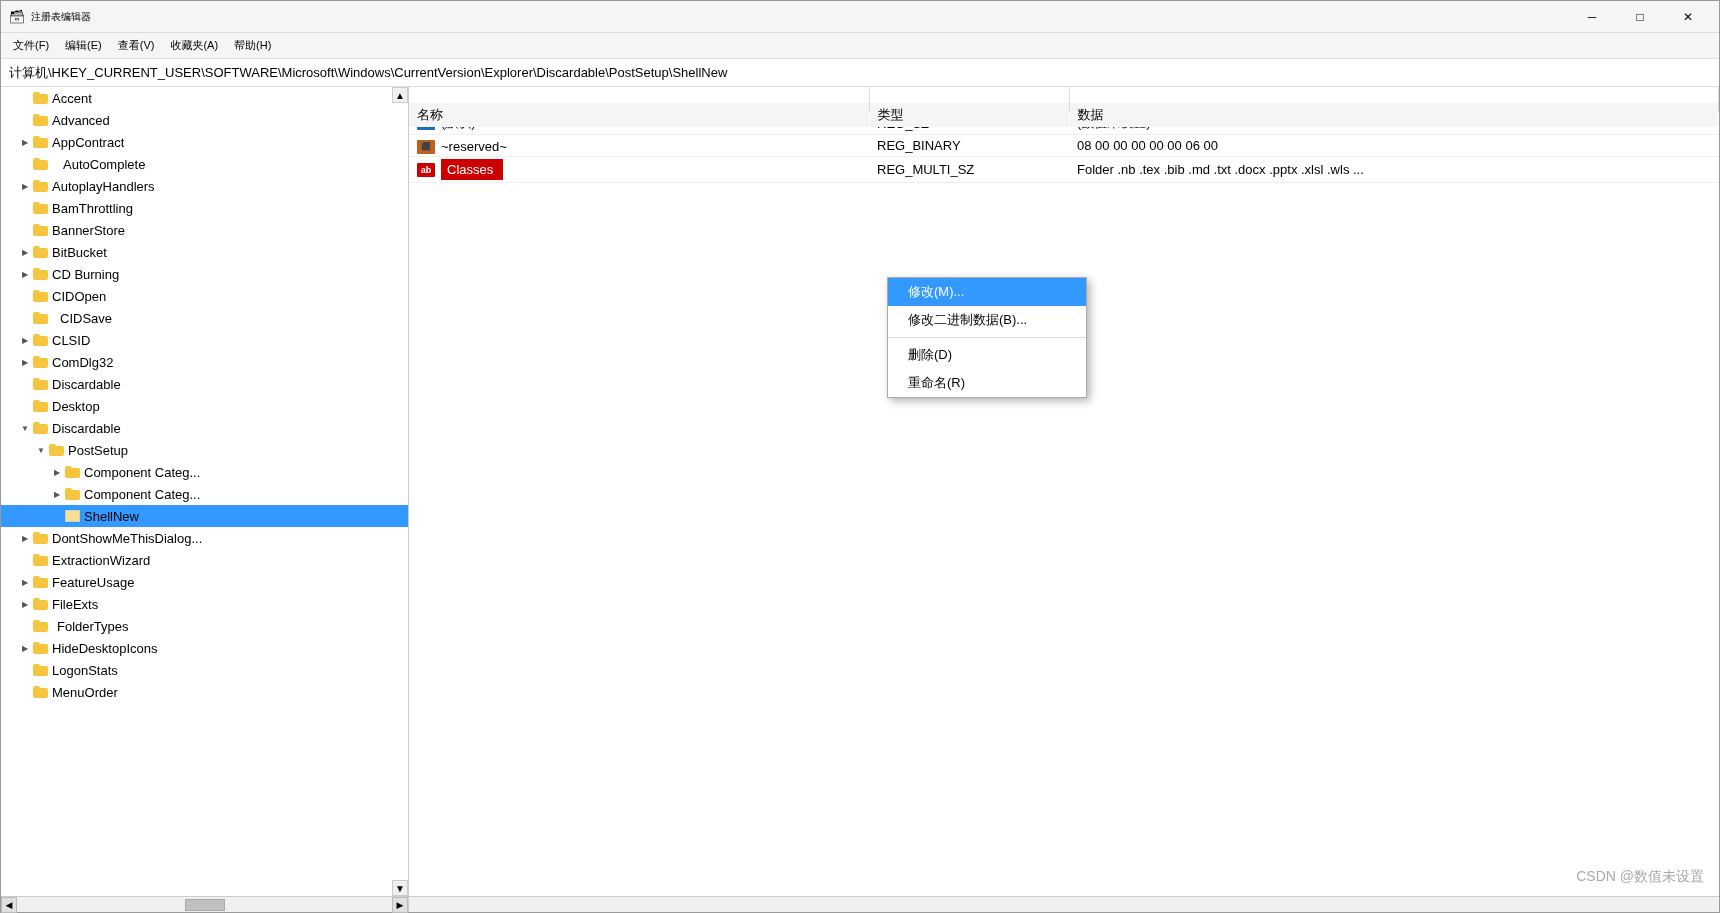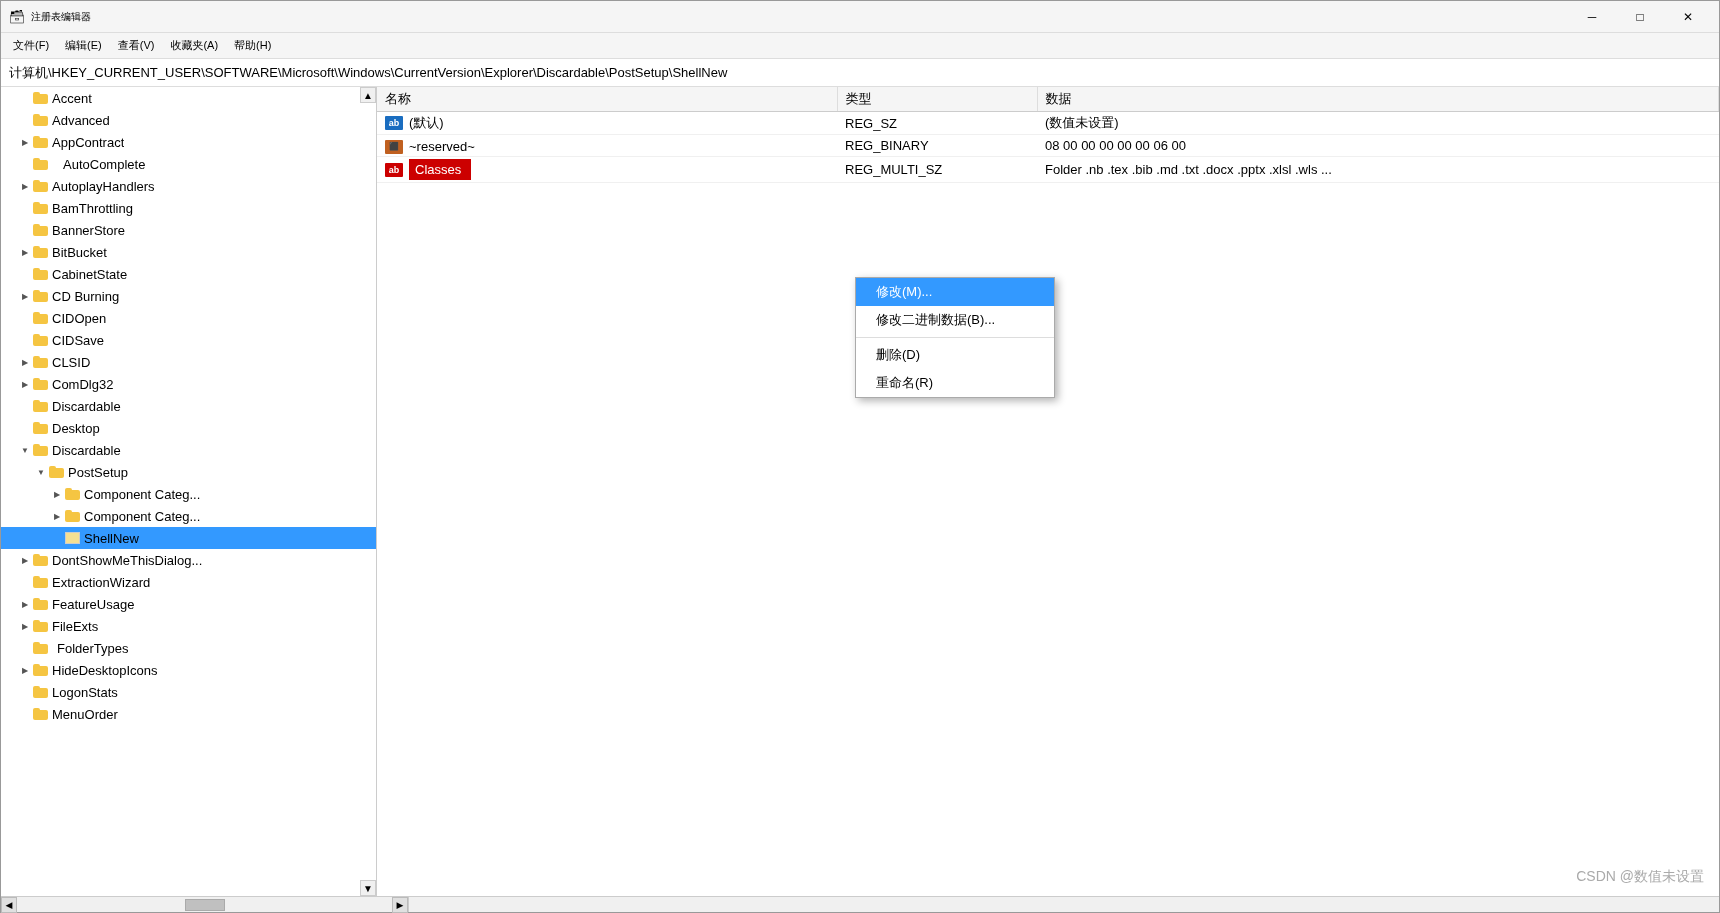--- a/index.html
+++ b/index.html
@@ -78,21 +78,21 @@
       padding: 0 8px;
       font-size: 13px;
       flex-shrink: 0;
     }
     .main-content {
       display: flex;
       flex: 1;
       overflow: hidden;
     }
     .tree-pane {
-      width: 376px;
+      width: 408px;
       border-right: 1px solid #ccc;
       overflow-y: auto;
       overflow-x: hidden;
       background: #fff;
       flex-shrink: 0;
       position: relative;
     }
     .tree-item {
       display: flex;
       align-items: center;
@@ -133,21 +133,21 @@
     }
     .data-table th {
       background: #f5f5f5;
       border-bottom: 1px solid #ccc;
       border-right: 1px solid #ddd;
       padding: 3px 8px;
       text-align: left;
       font-weight: normal;
       font-size: 13px;
       position: sticky;
-      top: 0;
+      top: 16px;
     }
     .data-table td {
       padding: 2px 8px;
       border-bottom: 1px solid #f0f0f0;
       font-size: 13px;
       vertical-align: middle;
     }
     .reg-icon {
       display: inline-flex;
       align-items: center;
@@ -293,38 +293,33 @@
         <div class="tree-expand"></div>
         <span class="folder-icon-yellow"></span>
         <span class="tree-label" style="margin-left:4px">BannerStore</span>
       </div>
       <div class="tree-item indent1">
         <div class="tree-expand" style="font-size:8px">▶</div>
         <span class="folder-icon-yellow"></span>
         <span class="tree-label" style="margin-left:4px">BitBucket</span>
       </div>
       <div class="tree-item indent1">
-        <div class="tree-expand"></div>
-        <span class="folder-icon-yellow"></span>
-        <span class="tree-label" style="margin-left:4px">CabinetState</span>
-      </div>
-      <div class="tree-item indent1">
         <div class="tree-expand" style="font-size:8px">▶</div>
         <span class="folder-icon-yellow"></span>
         <span class="tree-label" style="margin-left:4px">CD Burning</span>
       </div>
       <div class="tree-item indent1">
         <div class="tree-expand"></div>
         <span class="folder-icon-yellow"></span>
         <span class="tree-label" style="margin-left:4px">CIDOpen</span>
       </div>
       <div class="tree-item indent1">
         <div class="tree-expand"></div>
         <span class="folder-icon-yellow"></span>
-        <span class="tree-label" style="margin-left:4px">CIDSave</span>
+        <span class="tree-label" style="margin-left:12px">CIDSave</span>
       </div>
       <div class="tree-item indent1">
         <div class="tree-expand" style="font-size:8px">▶</div>
         <span class="folder-icon-yellow"></span>
         <span class="tree-label" style="margin-left:4px">CLSID</span>
       </div>
       <div class="tree-item indent1">
         <div class="tree-expand" style="font-size:8px">▶</div>
         <span class="folder-icon-yellow"></span>
         <span class="tree-label" style="margin-left:4px">ComDlg32</span>

